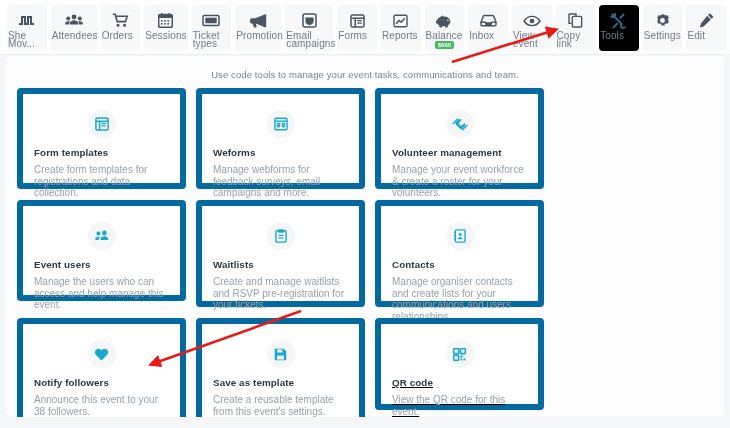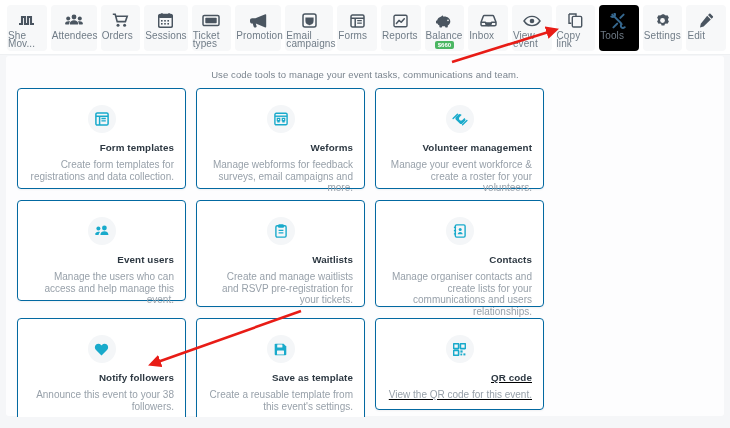--- a/index.html
+++ b/index.html
@@ -82,25 +82,25 @@
     position: absolute;
     top: 32px; left: 11px;
     width: 696px;
     display: flex;
     flex-wrap: wrap;
     gap: 11px 10px;
   }
   .card {
     width: 169px;
     background: #ffffff;
-    border: 1px solid #0369a1;
+    border: 6px solid #0369a1;
     border-radius: 4px;
     box-shadow: 0 1px 2px rgba(16,24,40,.05);
     padding: 12px 11px 14px;
-    text-align: right;
+    text-align: left;
     cursor: pointer;
   }
   .card.r1 { height: 101px; }
   .card.r2 { height: 107px; }
   .card.r3 { height: 92px; text-decoration: underline; }
 
   .card-ico-wrap {
     width: 28px; height: 28px;
     margin: 4px auto 0;
     border-radius: 50%;

